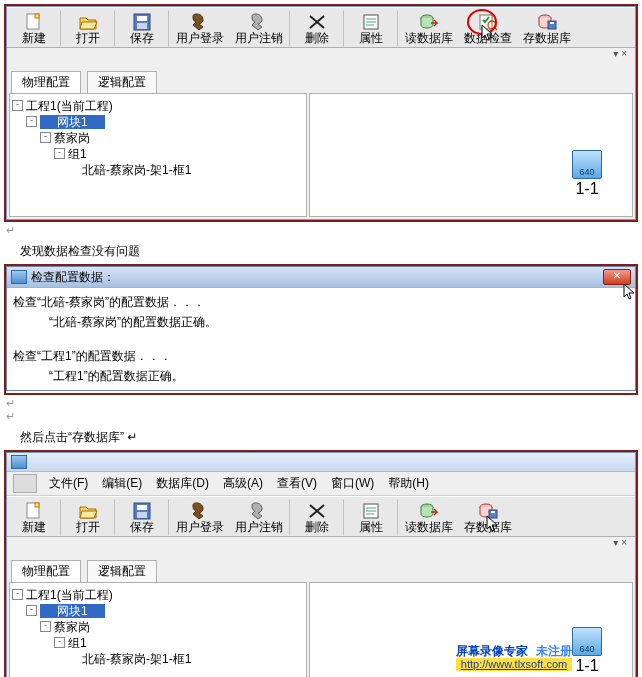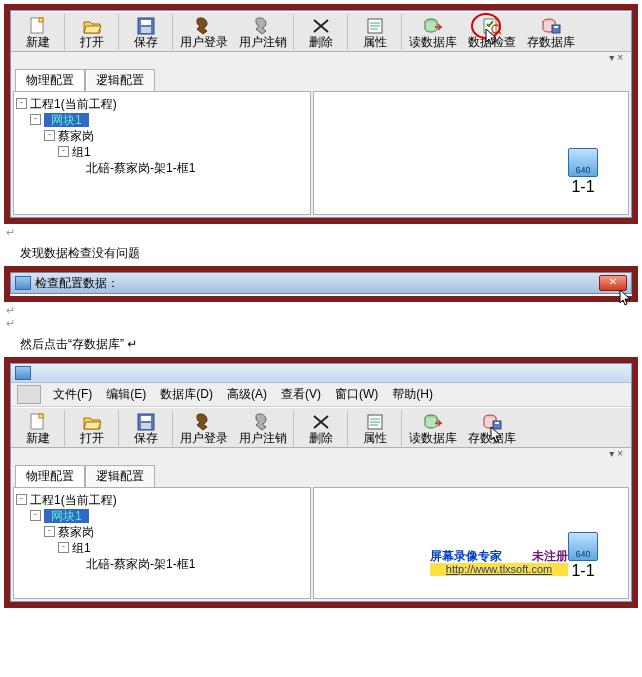--- a/index.html
+++ b/index.html
@@ -8,21 +8,21 @@
     background: #fff;
     font-family: "SimSun", "宋体", Tahoma, sans-serif;
     font-size: 12px;
     color: #000;
     width: 634px;
   }
   .para {
     margin: 6px 16px 4px;
   }
   .shot {
-    border: 6px solid #7f1d1d;
+    border: 2px solid #7f1d1d;
     background: #fff;
     margin-bottom: 2px;
   }
   .shot-inner {
     border: 1px solid #7a9ac0;
     margin: 0;
     background: #efefef;
   }
   .titlebar {
     display: flex;
@@ -78,21 +78,22 @@
     height: 18px;
     margin-bottom: 1px;
   }
   .tbtn .lab {
     font-size: 12px;
     line-height: 12px;
     white-space: nowrap;
   }
   .tree-tabs {
     display: flex;
-    margin: 6px 4px 0;
+    margin: 12px 4px 0;
+    gap: 6px;
   }
   .tree-tab {
     border: 1px solid #b0b0b0;
     border-bottom: none;
     background: #f8f8f8;
     padding: 2px 10px;
     font-size: 12px;
   }
   .tree-tab.active {
     background: #fff;
@@ -134,22 +135,22 @@
     height: 9px;
     border: 1px solid #888;
     background: #fff;
     font-size: 9px;
     line-height: 7px;
     text-align: center;
     color: #555;
   }
   .sel {
     background: #316ac5;
-    color: #5eead4;
-    padding: 0 7px;
+    color: #ffffff;
+    padding: 0 17px;
   }
   .dev-icon {
     position: absolute;
     right: 30px;
     bottom: 18px;
     text-align: center;
   }
   .dev-icon .box {
     width: 30px;
     height: 29px;
@@ -224,21 +225,21 @@
     pointer-events: none;
   }
   .watermark {
     position: absolute;
     right: 60px;
     bottom: 22px;
     text-align: center;
     line-height: 13px;
   }
   .watermark .l1 { color: #0040c0; font-weight: bold; font-size: 12px; }
-  .watermark .l1 b { color: #701a75; margin-left: 30px; }
+  .watermark .l1 b { color: #3b82f6; margin-left: 8px; }
   .watermark .l2 {
     background: #ffe040;
     color: #1a3c9c;
     font-size: 11px;
     text-decoration: underline;
     padding: 0 2px;
   }
   .ret {
     color: #999;
     font-size: 11px;
@@ -378,20 +379,27 @@
 <div class="shot">
   <div class="logwin">
     <div class="log-title">
       <span class="title-icon"></span>
       <span>检查配置数据：</span>
       <span class="close">✕</span>
       <span class="cursor-arrow" style="right:-2px; top:16px;"><svg viewBox="0 0 14 18">
             <path d="M1 1l0 13 3-3 2 5 2-1-2-5 5 0z" fill="#fff" stroke="#000"></path>
           </svg></span>
     </div>
+    <div class="log-body">
+      <div>检查“北碚-蔡家岗”的配置数据．．．</div>
+      <div style="padding-left:36px">“北碚-蔡家岗”的配置数据正确。</div>
+      <div style="height:14px"></div>
+      <div>检查“工程1”的配置数据．．．</div>
+      <div style="padding-left:36px">“工程1”的配置数据正确。</div>
+    </div>
   </div>
 </div>
 <div class="ret">↵</div>
 <div class="ret">↵</div>
 
 <div class="para"><span>然后点击“存数据库”</span> ↵</div>
 
 <div class="shot">
   <div class="shot-inner">
     <div class="titlebar">

